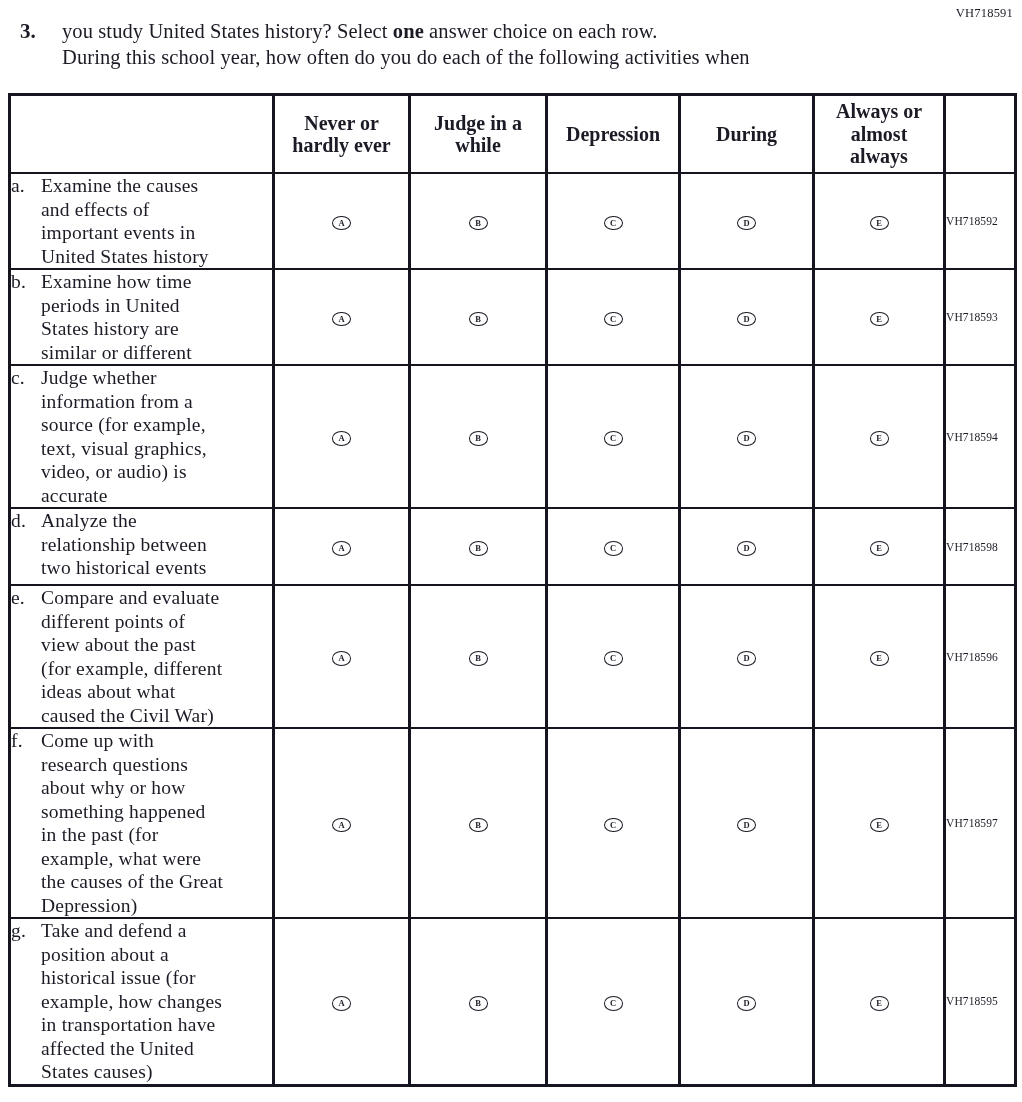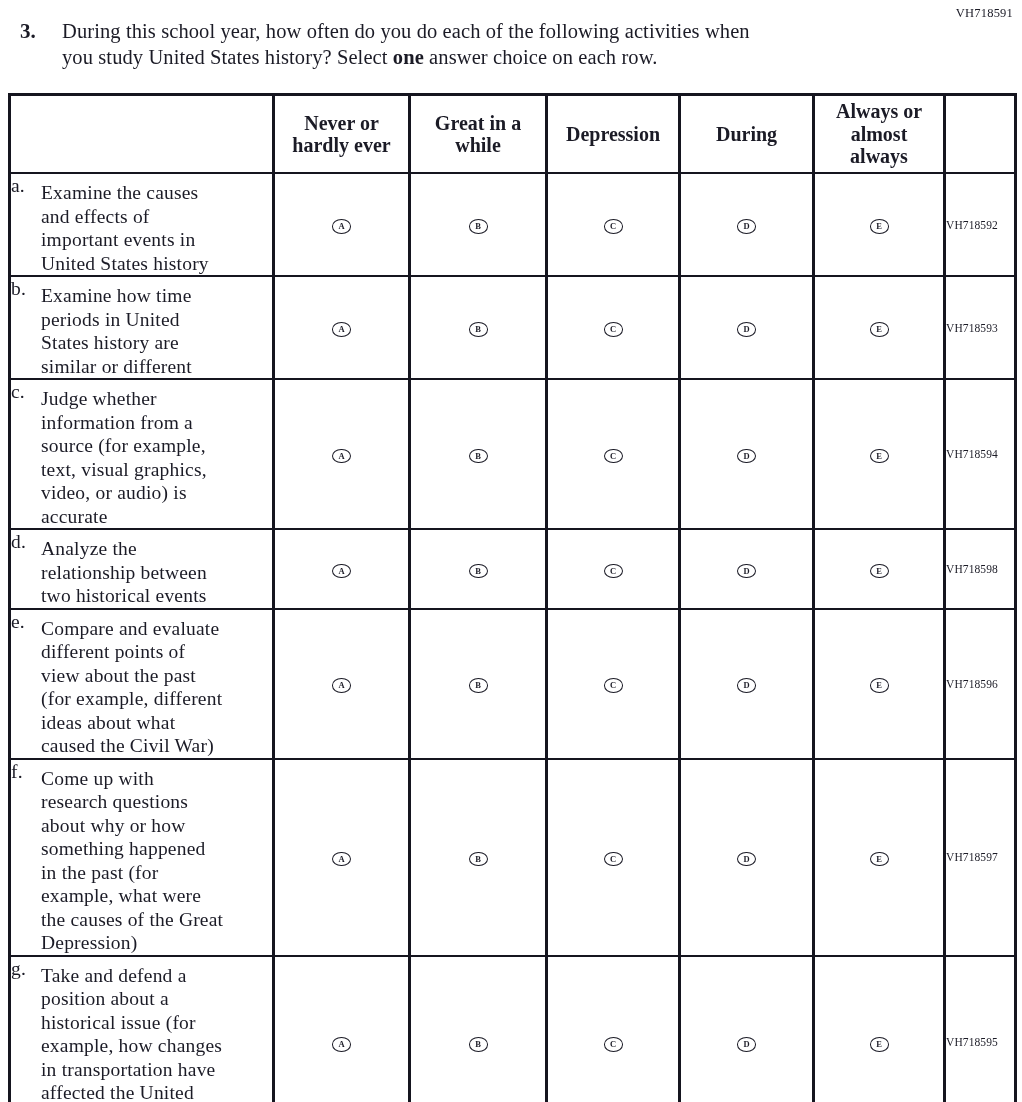--- a/index.html
+++ b/index.html
@@ -55,21 +55,20 @@
     padding: 4px 4px 4px 6px;
   }
   .desc-inner { display: flex; }
   .item-letter {
     width: 30px; flex-shrink: 0;
     font-size: 19.5px; line-height: 23.5px; letter-spacing: 0.2px;
   }
   .item-text {
     font-size: 19.5px; line-height: 23.5px; letter-spacing: 0.2px;
     white-space: pre-line;
-    margin-top: 7px;
   }
   td.opt { text-align: center; vertical-align: middle; }
   .bubble {
     display: inline-flex; align-items: center; justify-content: center;
     width: 17px; height: 12.5px;
     border: 1.7px solid #1b1b26; border-radius: 50%;
     font-size: 8.5px; font-weight: bold; line-height: 1;
     box-sizing: content-box;
   }
   td.codecell {
@@ -88,42 +87,42 @@
 </style>
 </head>
 <body>
 
 <div class="form-code-top">VH718591</div>
 
 <div class="question">
   <div class="qrow">
     <div class="qnum">3.</div>
     <div class="qtext">
+      <div><span>you study United States history? Select </span><span class="bold">one</span><span> answer choice on each row.</span></div>
       <div>During this school year, how often do you do each of the following activities when</div>
-      <div><span>you study United States history? Select </span><span class="bold">one</span><span> answer choice on each row.</span></div>
     </div>
   </div>
 </div>
 
 <table class="grid">
   <colgroup>
     <col style="width:264px">
       <col style="width:136px">
       <col style="width:137px">
     <col style="width:133px">
       <col style="width:134px">
       <col style="width:131px">
     <col style="width:71px">
   </colgroup>
   <thead>
     <tr>
       <th></th>
       <th>Never or
 hardly ever</th>
-      <th>Great in a
+      <th>Judge in a
 while</th>
       <th>Depression</th>
       <th>During</th>
       <th>Always or
 almost
 always</th>
       <th></th>
     </tr>
   </thead>
   <tbody>

